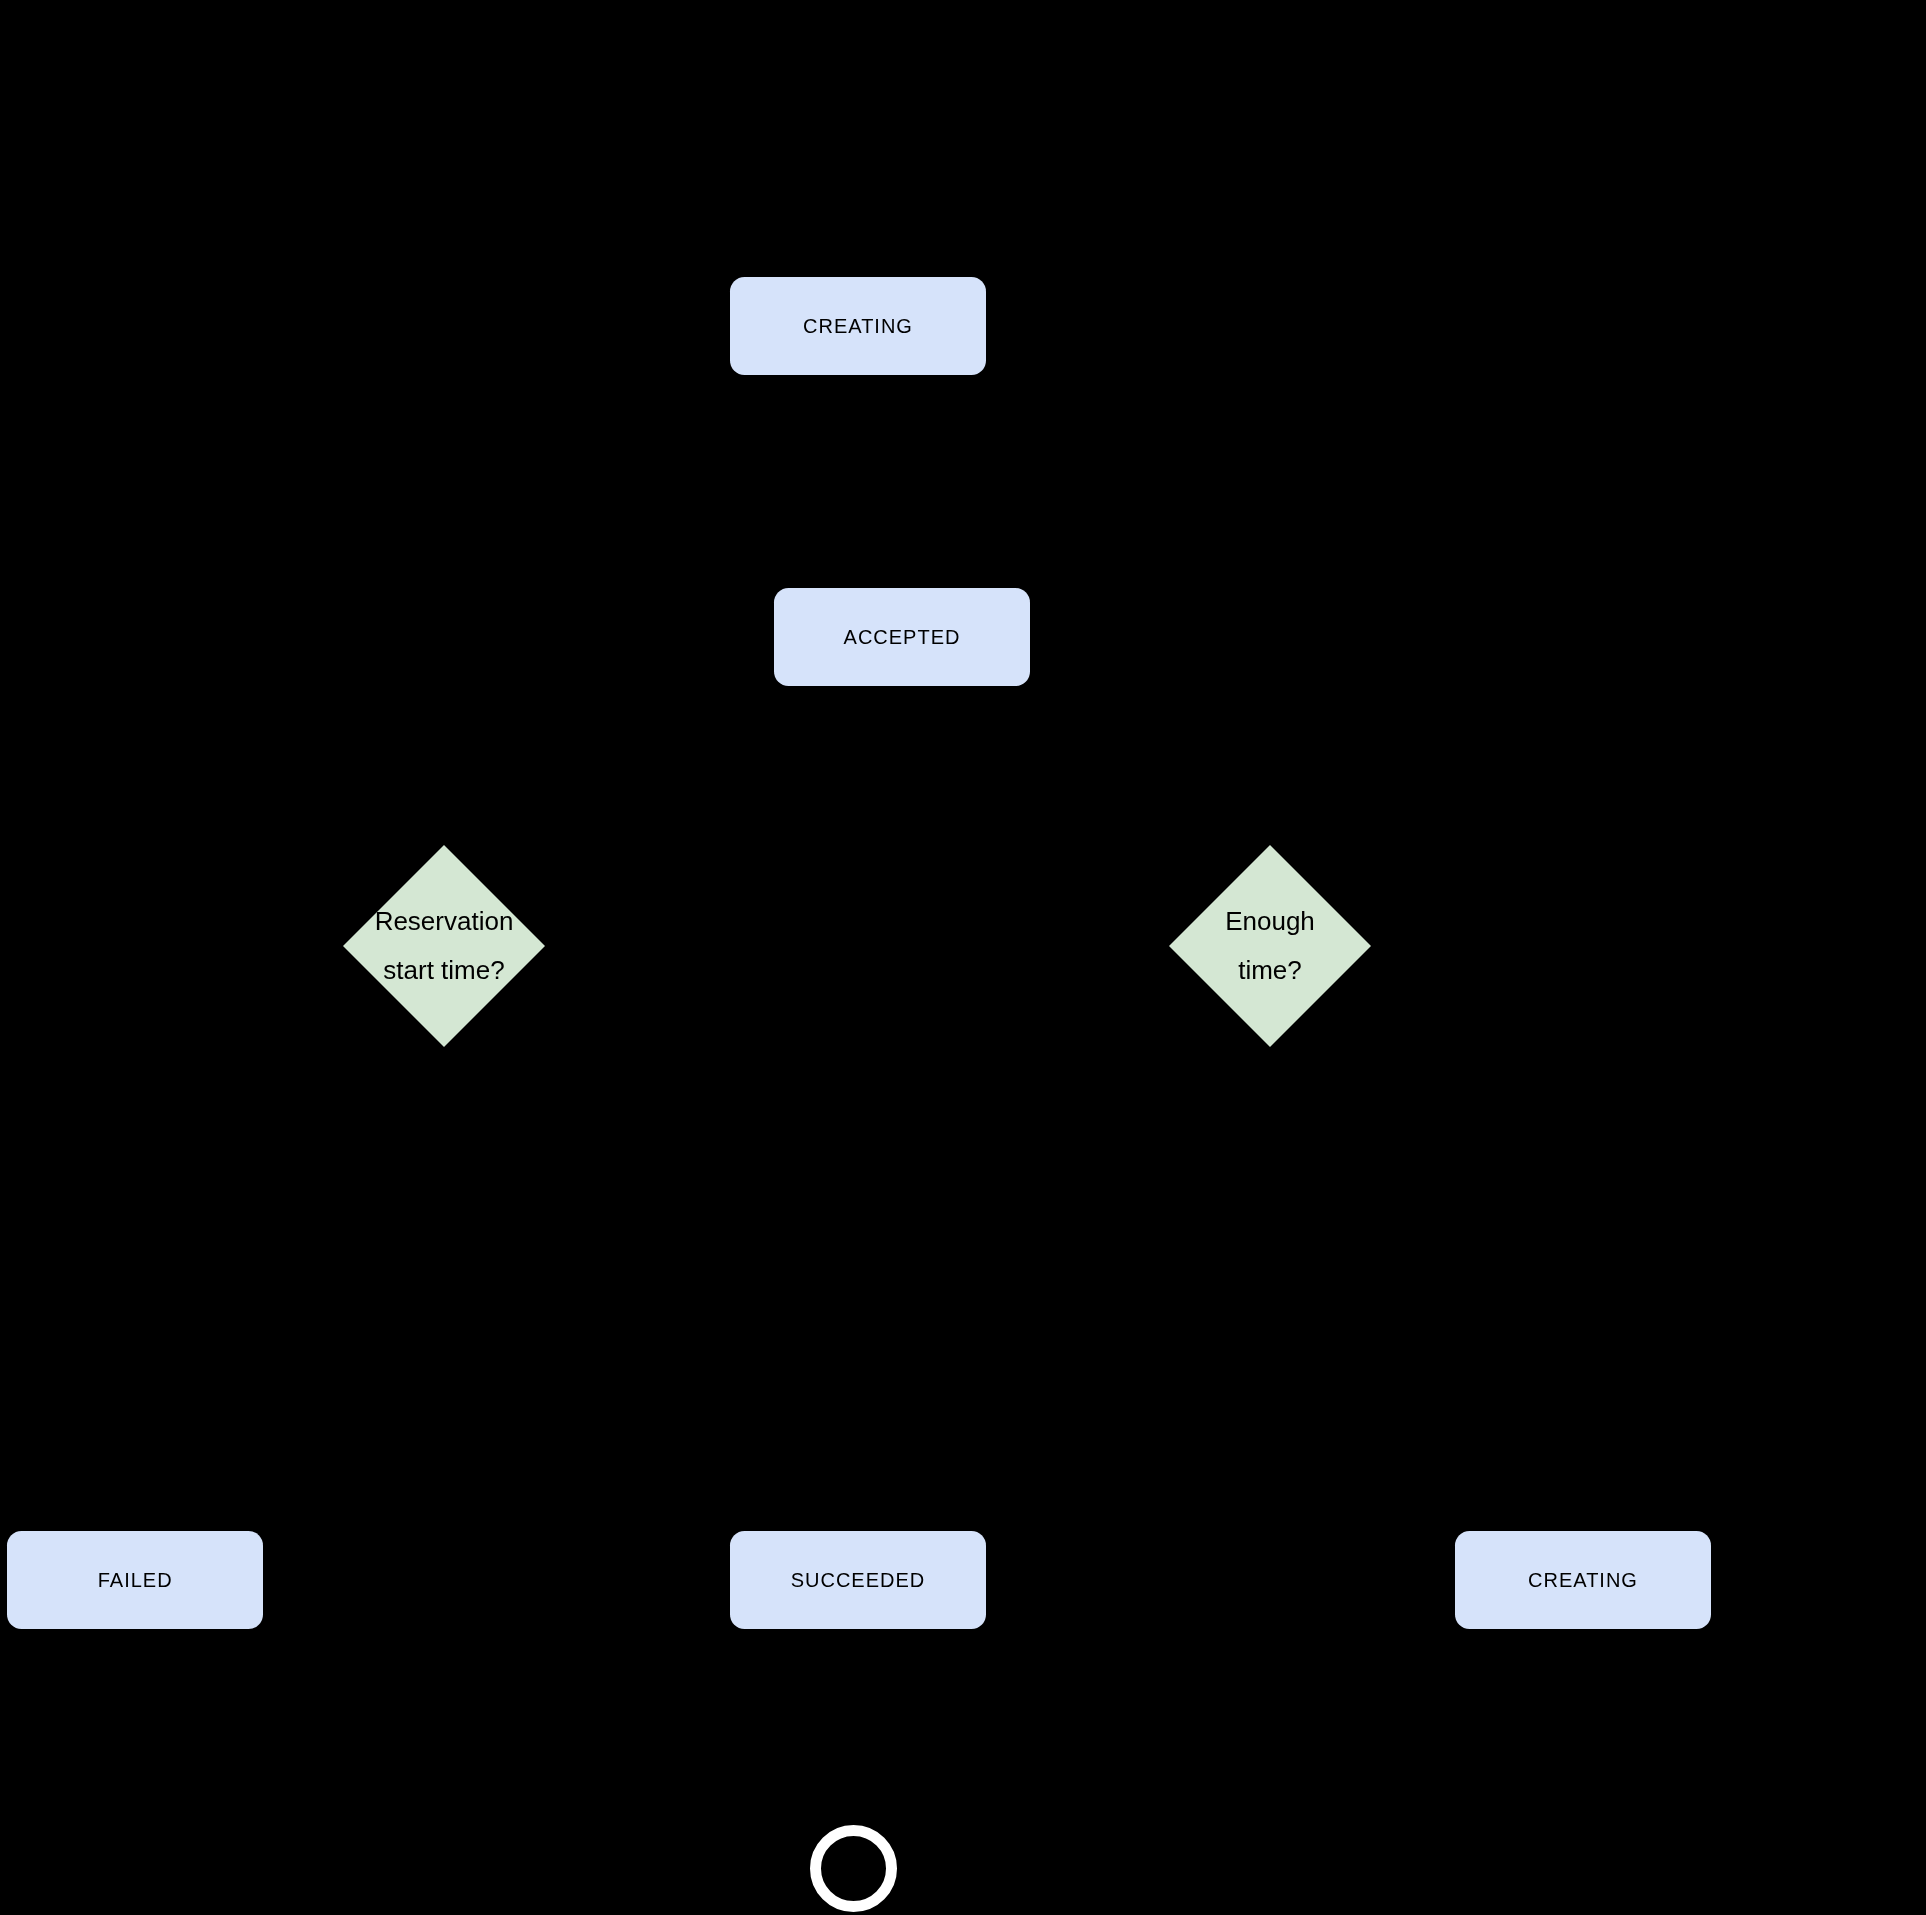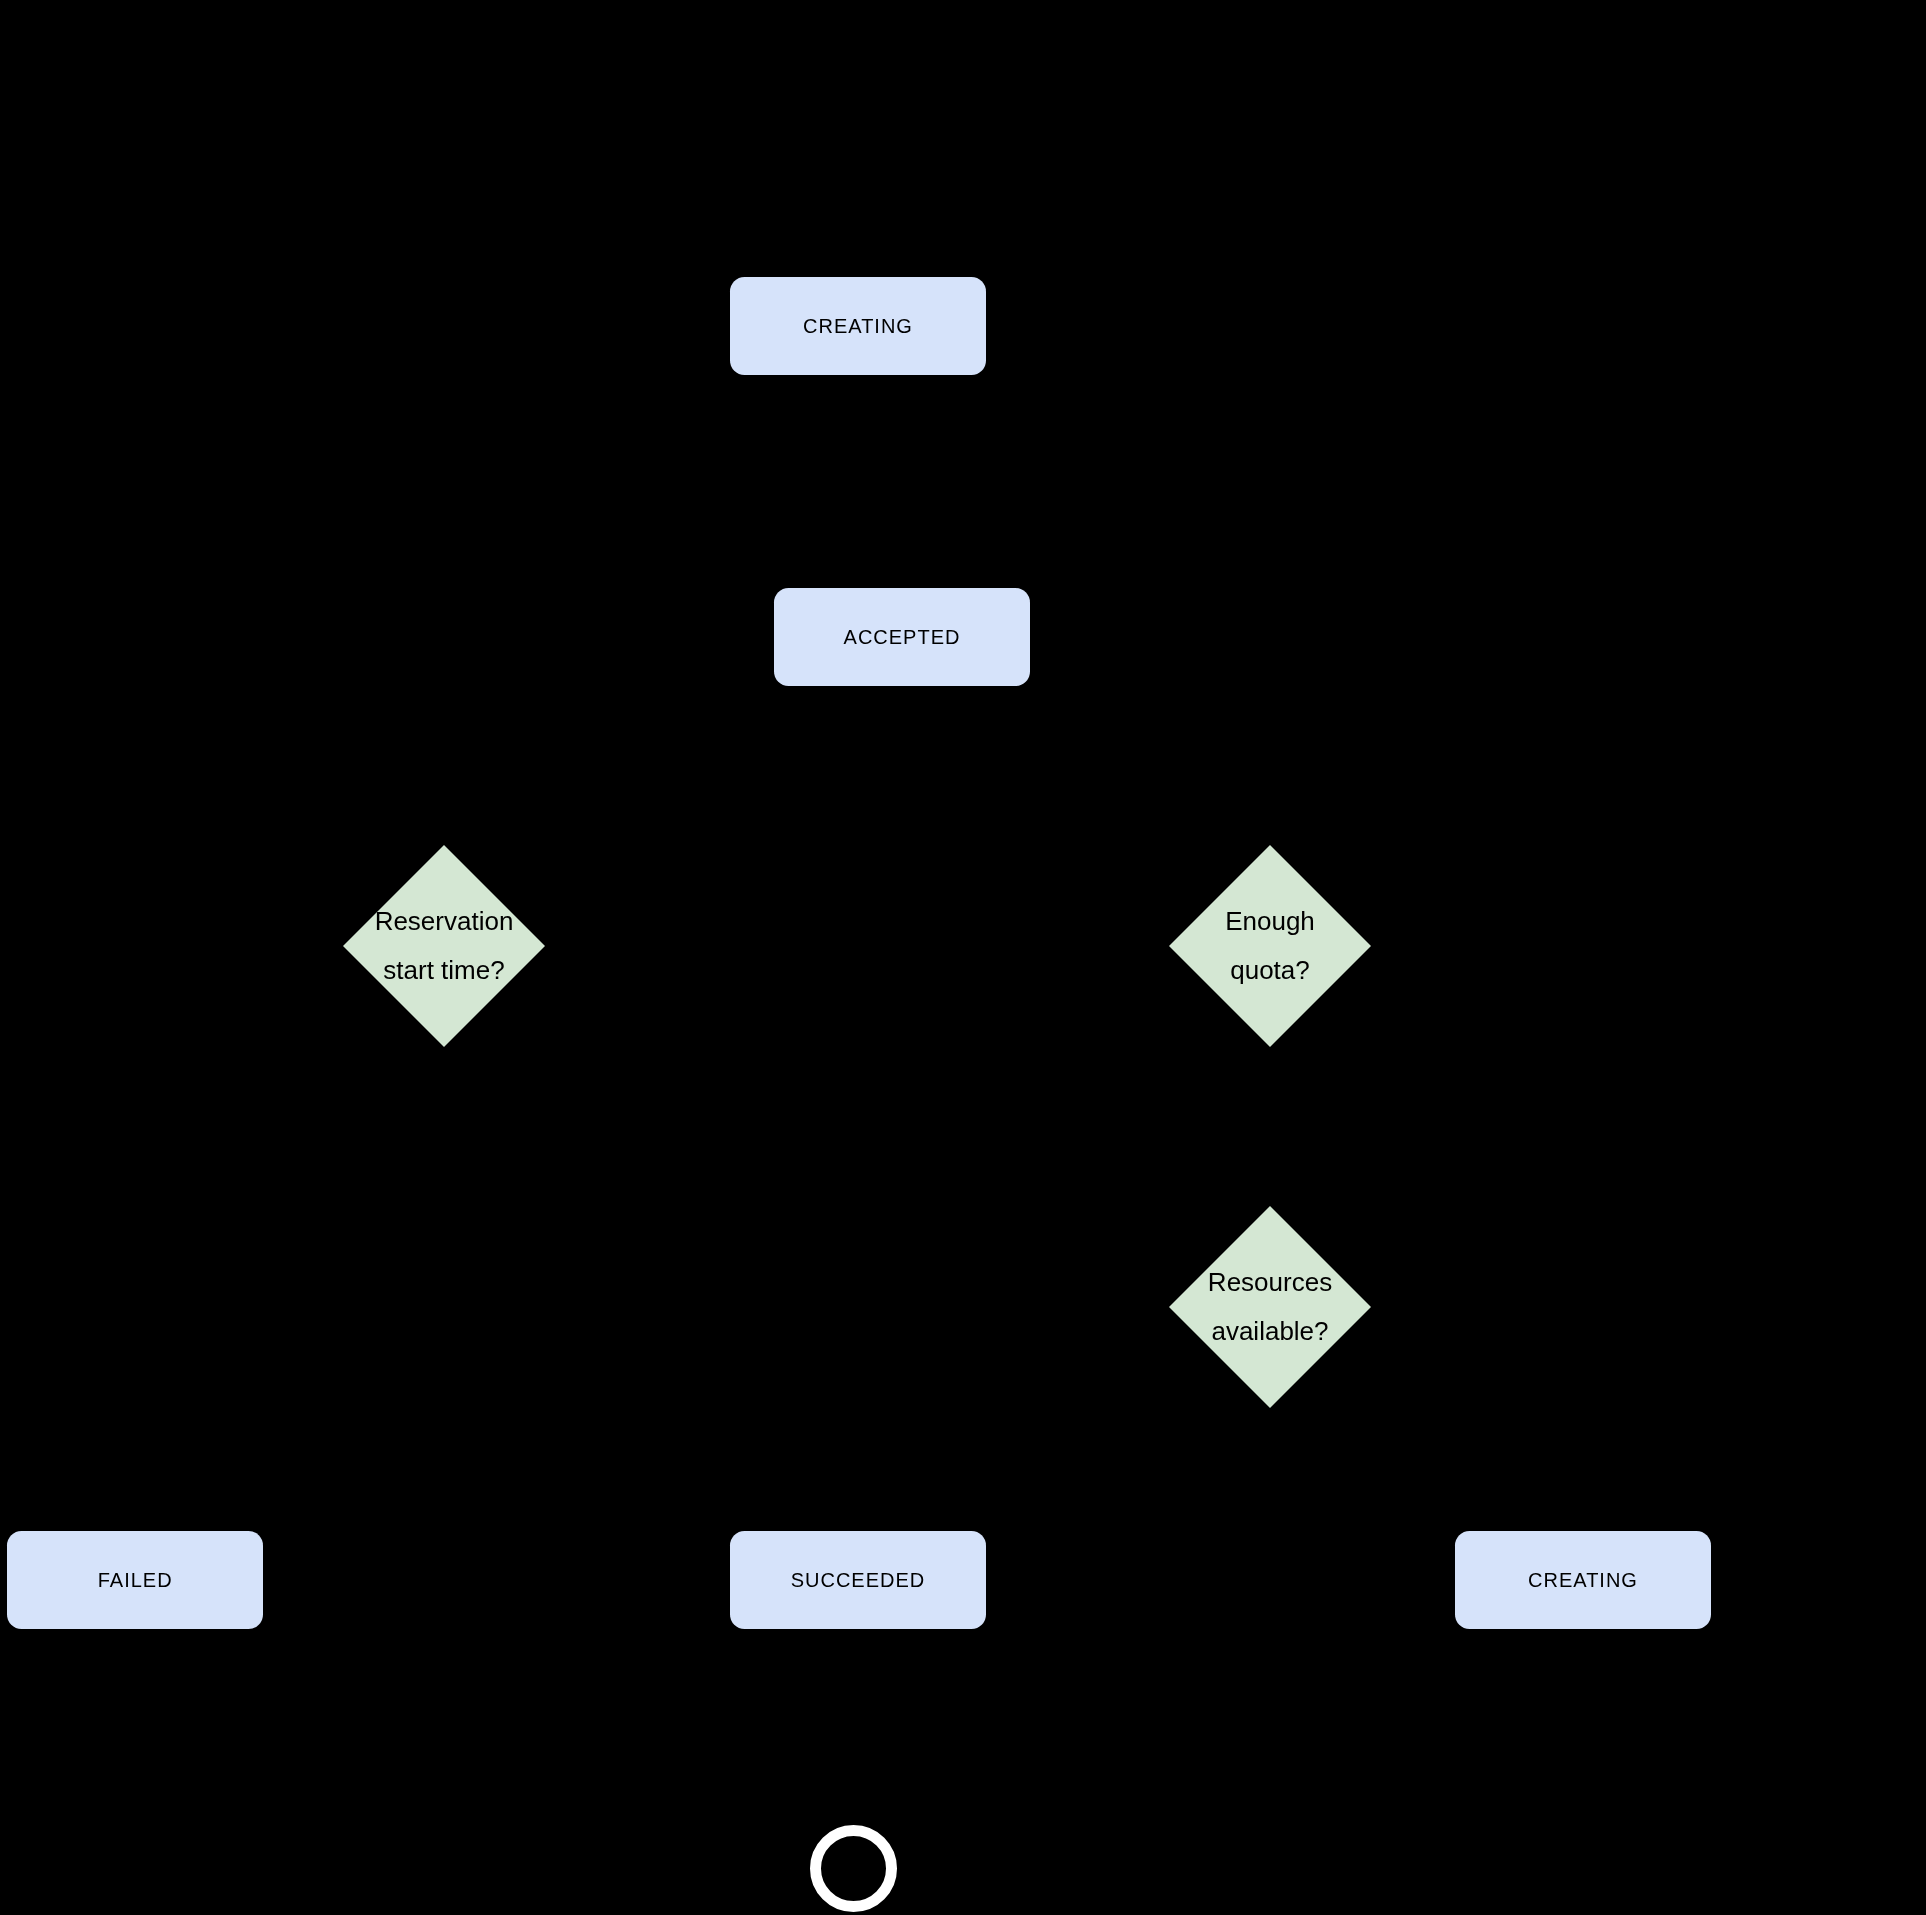--- a/index.html
+++ b/index.html
@@ -106,31 +106,24 @@
       <div>Reservation</div>
       <div>start time?</div>
     </div>
   </div>
 
 
   <div class="diamond quota">
     <div class="diamond-shape"></div>
     <div class="diamond-label">
       <div>Enough</div>
-      <div>quota?</div>
+      <div>time?</div>
     </div>
   </div>
 
-  <div class="diamond resources">
-    <div class="diamond-shape"></div>
-    <div class="diamond-label">
-      <div>Resources</div>
-      <div>available?</div>
-    </div>
-  </div>
 
   <div class="state failed">
     <span class="state-label">FAILED</span>
   </div>
 
   <div class="state succeeded">
     <span class="state-label">SUCCEEDED</span>
   </div>
 
   <div class="state cancelled">

